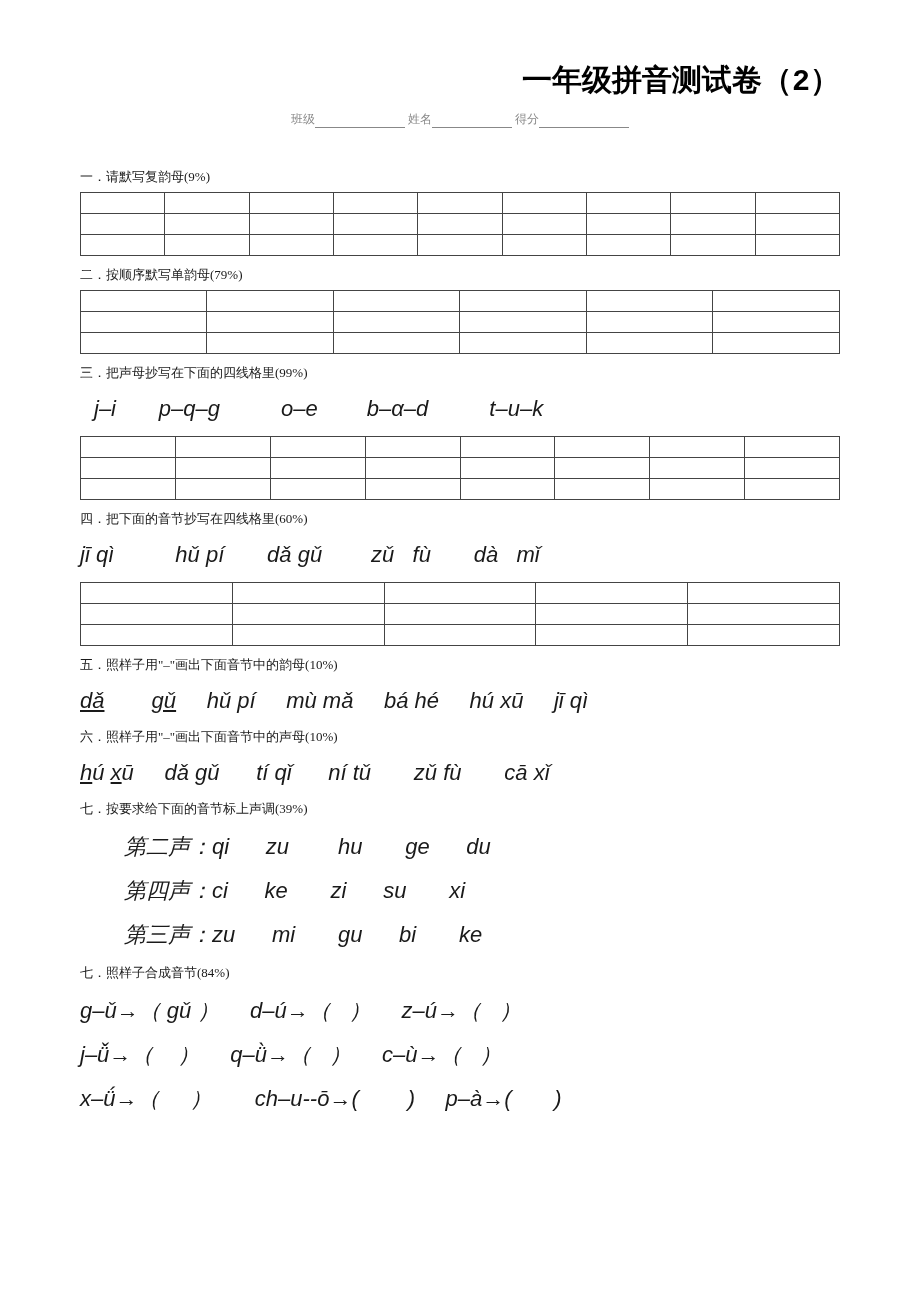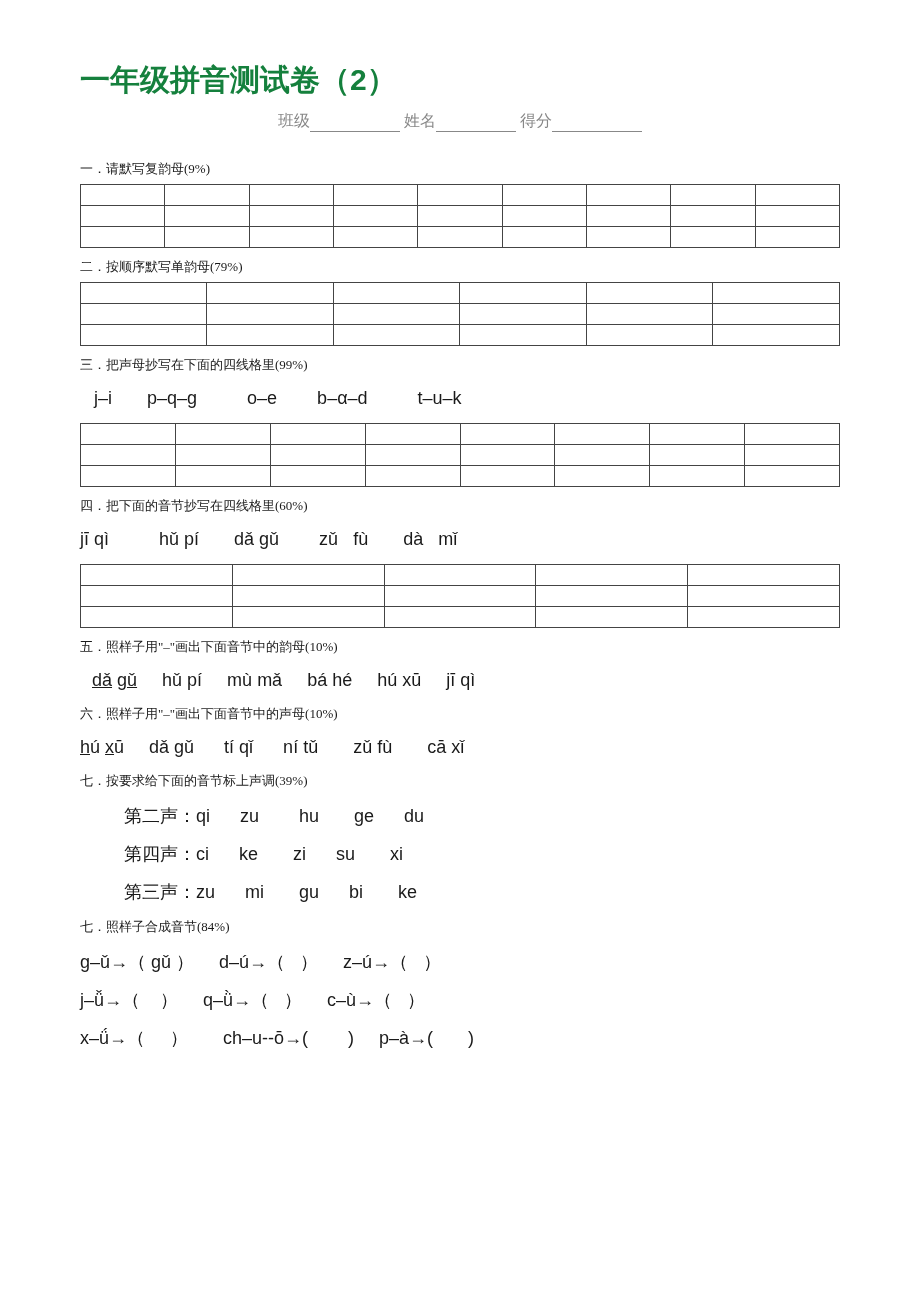--- a/index.html
+++ b/index.html
@@ -7,32 +7,32 @@
     }
     body {
       margin: 0;
       padding: 60px 80px 60px 80px;
       font-family: "SimSun", "宋体", serif;
       background: white;
       width: 920px;
       color: #1a1a1a;
     }
     .title {
-      text-align: left;
-      color: #15803d;
+      text-align: right;
+      color: #000000;
       font-size: 30px;
       font-weight: bold;
-      font-family: Liberation Sans, sans-serif;
+      font-family: Liberation Mono, monospace;
       margin-bottom: 10px;
     }
     .info-line {
       text-align: center;
-      font-size: 16px;
+      font-size: 12px;
       color: #888888;
-      margin-bottom: 28px;
+      margin-bottom: 40px;
     }
     .underline {
       display: inline-block;
       border-bottom: 1px solid #888;
       min-width: 90px;
       height: 1em;
       vertical-align: bottom;
     }
     .section-title {
       font-size: 13px;
@@ -45,24 +45,25 @@
     }
     table td {
       border: 1px solid #444;
       height: 21px;
     }
     .grid-9 td { width: 11.11%; }
     .grid-6 td { width: 16.66%; }
     .grid-8 td { width: 12.5%; }
     .grid-5 td { width: 20%; }
     .spaced-line {
-      font-size: 18px;
+      font-size: 22px;
       font-family: Arial, sans-serif;
       margin: 14px 0;
       white-space: pre;
+      font-style: italic;
     }
     .spaced-line .zh {
       font-family: "SimSun", "宋体", serif;
       margin-left: 44px;
     }
     .pad-left {
       padding-left: 14px;
     }
     table.writing-grid {
       margin-bottom: 2px;
@@ -207,21 +208,21 @@
         <td></td>
         <td></td>
         <td></td>
         <td></td>
         <td></td>
       </tr>
 </tbody>
   </table>
 
 <div class="section-title">五．照样子用"–"画出下面音节中的韵母(10%)</div>
-<div class="spaced-line"><span style="text-decoration:underline;margin-left:12px;">dǎ</span> <span style="text-decoration:underline;">gǔ</span>     hǔ pí     mù mǎ     bá hé     hú xū     jī qì</div>
+<div class="spaced-line"><span style="text-decoration:underline;">dǎ</span> <span style="text-decoration:underline;margin-left:41px;">gǔ</span>     hǔ pí     mù mǎ     bá hé     hú xū     jī qì</div>
 
 <div class="section-title">六．照样子用"–"画出下面音节中的声母(10%)</div>
 <div class="spaced-line"><span style="text-decoration:underline;">h</span>ú <span style="text-decoration:underline;">x</span>ū     dǎ gǔ      tí qǐ      ní tǔ       zǔ fù       cā xǐ</div>
 
 <div class="section-title">七．按要求给下面的音节标上声调(39%)</div>
 <div class="spaced-line"><span class="zh">第二声：</span><span>qi      zu        hu       ge      du</span></div>
 <div class="spaced-line"><span class="zh">第四声：</span><span>ci      ke       zi      su       xi</span></div>
 <div class="spaced-line"><span class="zh">第三声：</span><span>zu      mi       gu      bi       ke</span></div>
 
 <div class="section-title">七．照样子合成音节(84%)</div>

